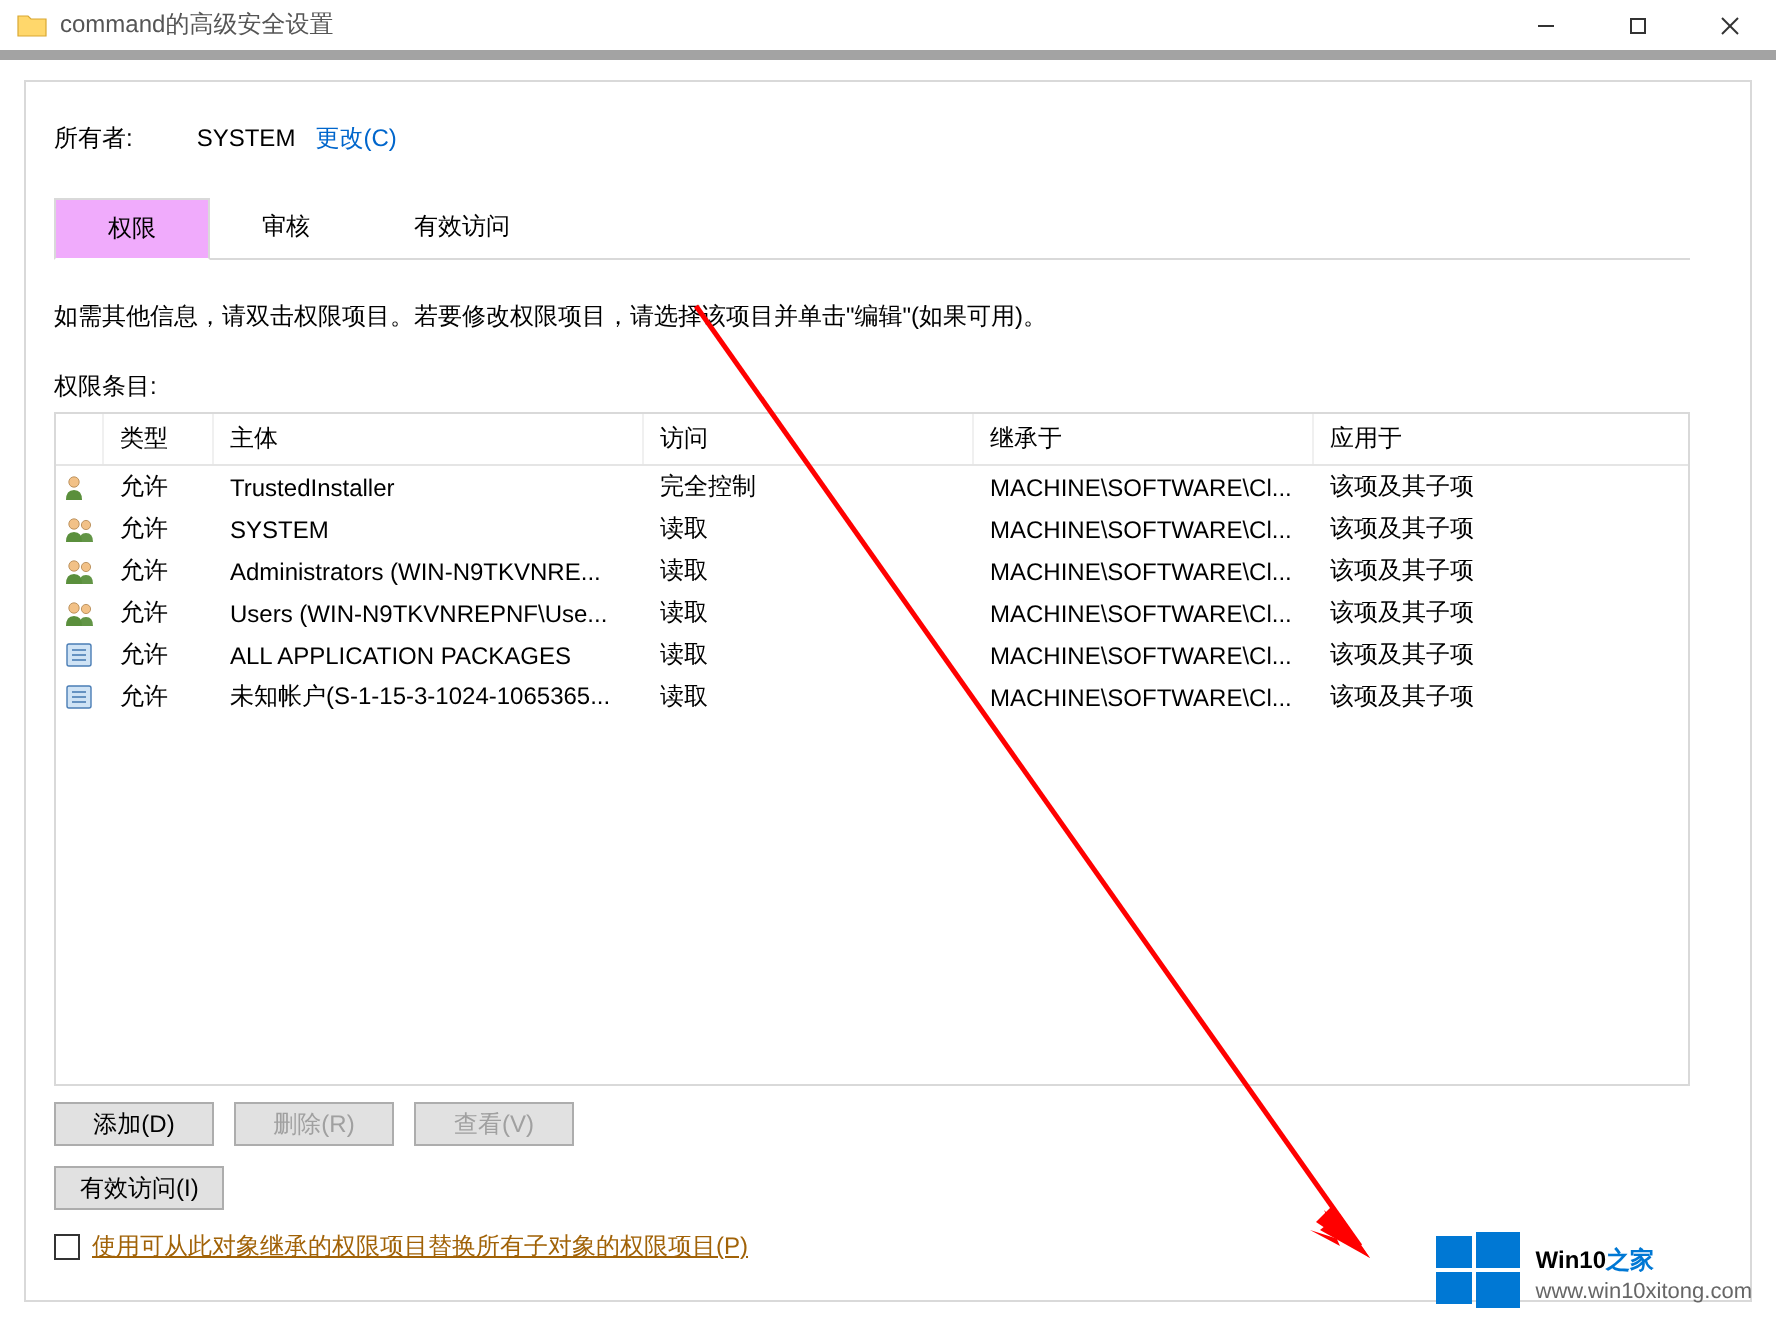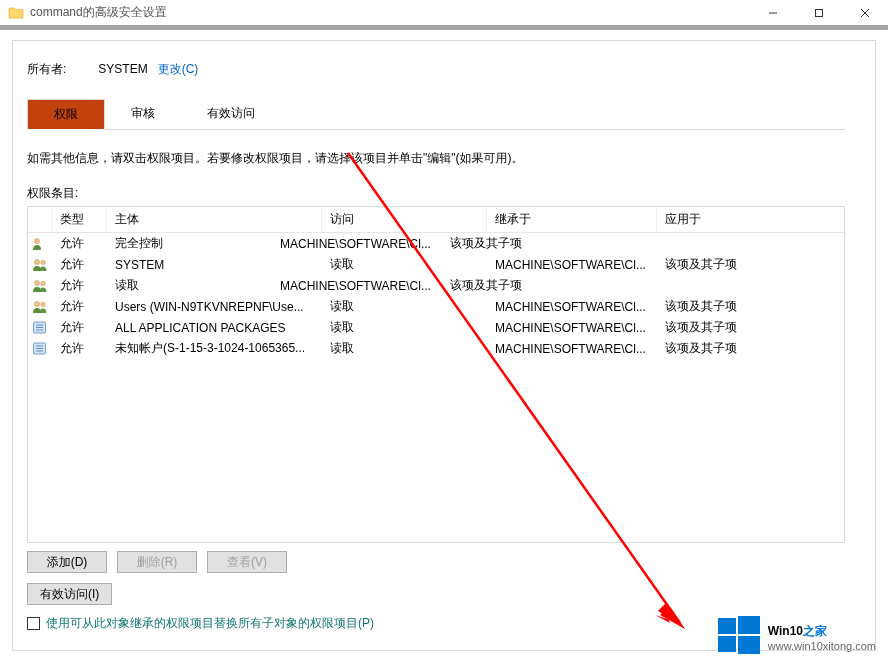--- a/index.html
+++ b/index.html
@@ -14,21 +14,21 @@
 
     
     .panel { border: 1px solid #d9d9d9; margin: 10px 12px 0 12px; padding: 14px 30px 18px 14px; position: relative; background: #fff; }
 
     .owner-row { display: flex; align-items: center; gap: 32px; padding: 6px 0 20px 0; }
     .owner-link { color: #0066cc; cursor: pointer; margin-top: 44px; }
 
     
     .tabs { display: flex; border-bottom: 1px solid #d9d9d9; position: relative; }
     .tab { padding: 6px 26px; color: #000; cursor: pointer; position: relative; top: 1px; }
-    .tab.active { border: 1px solid #d9d9d9; border-bottom: 1px solid #fff; background: #c2410c; }
+    .tab.active { border: 1px solid #d9d9d9; border-bottom: 1px solid #fff; background: #f0abfc; }
 
     .hint { padding: 20px 0 18px 0; color: #000; }
     .subheader { padding-bottom: 4px; color: #000; }
 
     
     .table-border { border: 1px solid #d9d9d9; }
     .thead { display: flex; border-bottom: 1px solid #e5e5e5; background: #fff; }
     .th { padding: 4px 8px; border-right: 1px solid #f0f0f0; color: #000; }
     .th:last-child { border-right: none; }
     .col-icon { width: 24px; flex: none; padding: 4px 4px; }
@@ -43,21 +43,21 @@
     .td-icon { width: 24px; flex: none; display: flex; align-items: center; justify-content: center; padding: 2px; }
     .principal-icon { width: 16px; height: 13px; }
 
     
     .btn-row { display: flex; gap: 10px; margin-top: 8px; }
     .btn { min-width: 80px; height: 22px; border: 1px solid #adadad; background: #e1e1e1; color: #000; padding: 0 12px; cursor: pointer; }
     .btn.disabled { color: #a0a0a0; cursor: default; }
     .btn-row2 { margin-top: 10px; }
 
     
-    .chk-row { display: flex; align-items: center; gap: 6px; padding-top: 10px; color: #0f766e; }
+    .chk-row { display: flex; align-items: center; gap: 6px; padding-top: 10px; color: #a16207; text-decoration: underline; }
     .chk-box { width: 13px; height: 13px; border: 1px solid #333; background: #fff; }
 
     
     .anno-svg { position: absolute; top: 145px; left: 340px; width: 400px; height: 500px; pointer-events: none; }
 
     
     .watermark { position: absolute; right: 12px; bottom: 8px; display: flex; align-items: center; gap: 8px; pointer-events: none; }
     .win-logo { width: 42px; height: 42px; }
     .wm-text { line-height: 1.2; }
     .wm-line1 { font-size: 20px; font-weight: 600; color: #000; }
@@ -121,20 +121,21 @@
     </div>
     <div class="tbody" id="tbody">
         <div class="tr">
           <div class="td-icon">
             <svg class="principal-icon" viewBox="0 0 16 13">
               <circle cx="5" cy="4" r="2.6" fill="#f2c187" stroke="#b0834a" stroke-width="0.4"></circle>
               <path d="M1 13 Q1 8 5 8 Q9 8 9 13 Z" fill="#5a8f3c"></path>
             </svg>
           </div>
           <div class="td col-type">允许</div>
+          <div class="td col-principal">TrustedInstaller</div>
           <div class="td col-access">完全控制</div>
           <div class="td col-inherit">MACHINE\SOFTWARE\Cl...</div>
           <div class="td col-apply">该项及其子项</div>
         </div>
         <div class="tr">
           <div class="td-icon">
             <svg class="principal-icon" viewBox="0 0 16 13">
               <circle cx="5" cy="4" r="2.6" fill="#f2c187" stroke="#b0834a" stroke-width="0.4"></circle>
               <path d="M1 13 Q1 8 5 8 Q9 8 9 13 Z" fill="#5a8f3c"></path>
               <circle cx="11" cy="4.5" r="2.3" fill="#f2c187" stroke="#b0834a" stroke-width="0.4"></circle>
@@ -150,20 +151,21 @@
         <div class="tr">
           <div class="td-icon">
             <svg class="principal-icon" viewBox="0 0 16 13">
               <circle cx="5" cy="4" r="2.6" fill="#f2c187" stroke="#b0834a" stroke-width="0.4"></circle>
               <path d="M1 13 Q1 8 5 8 Q9 8 9 13 Z" fill="#5a8f3c"></path>
               <circle cx="11" cy="4.5" r="2.3" fill="#f2c187" stroke="#b0834a" stroke-width="0.4"></circle>
               <path d="M7.5 13 Q7.5 8.5 11 8.5 Q14.5 8.5 14.5 13 Z" fill="#5a8f3c" opacity="0.95"></path>
             </svg>
           </div>
           <div class="td col-type">允许</div>
+          <div class="td col-principal">Administrators (WIN-N9TKVNRE...</div>
           <div class="td col-access">读取</div>
           <div class="td col-inherit">MACHINE\SOFTWARE\Cl...</div>
           <div class="td col-apply">该项及其子项</div>
         </div>
         <div class="tr">
           <div class="td-icon">
             <svg class="principal-icon" viewBox="0 0 16 13">
               <circle cx="5" cy="4" r="2.6" fill="#f2c187" stroke="#b0834a" stroke-width="0.4"></circle>
               <path d="M1 13 Q1 8 5 8 Q9 8 9 13 Z" fill="#5a8f3c"></path>
               <circle cx="11" cy="4.5" r="2.3" fill="#f2c187" stroke="#b0834a" stroke-width="0.4"></circle>

